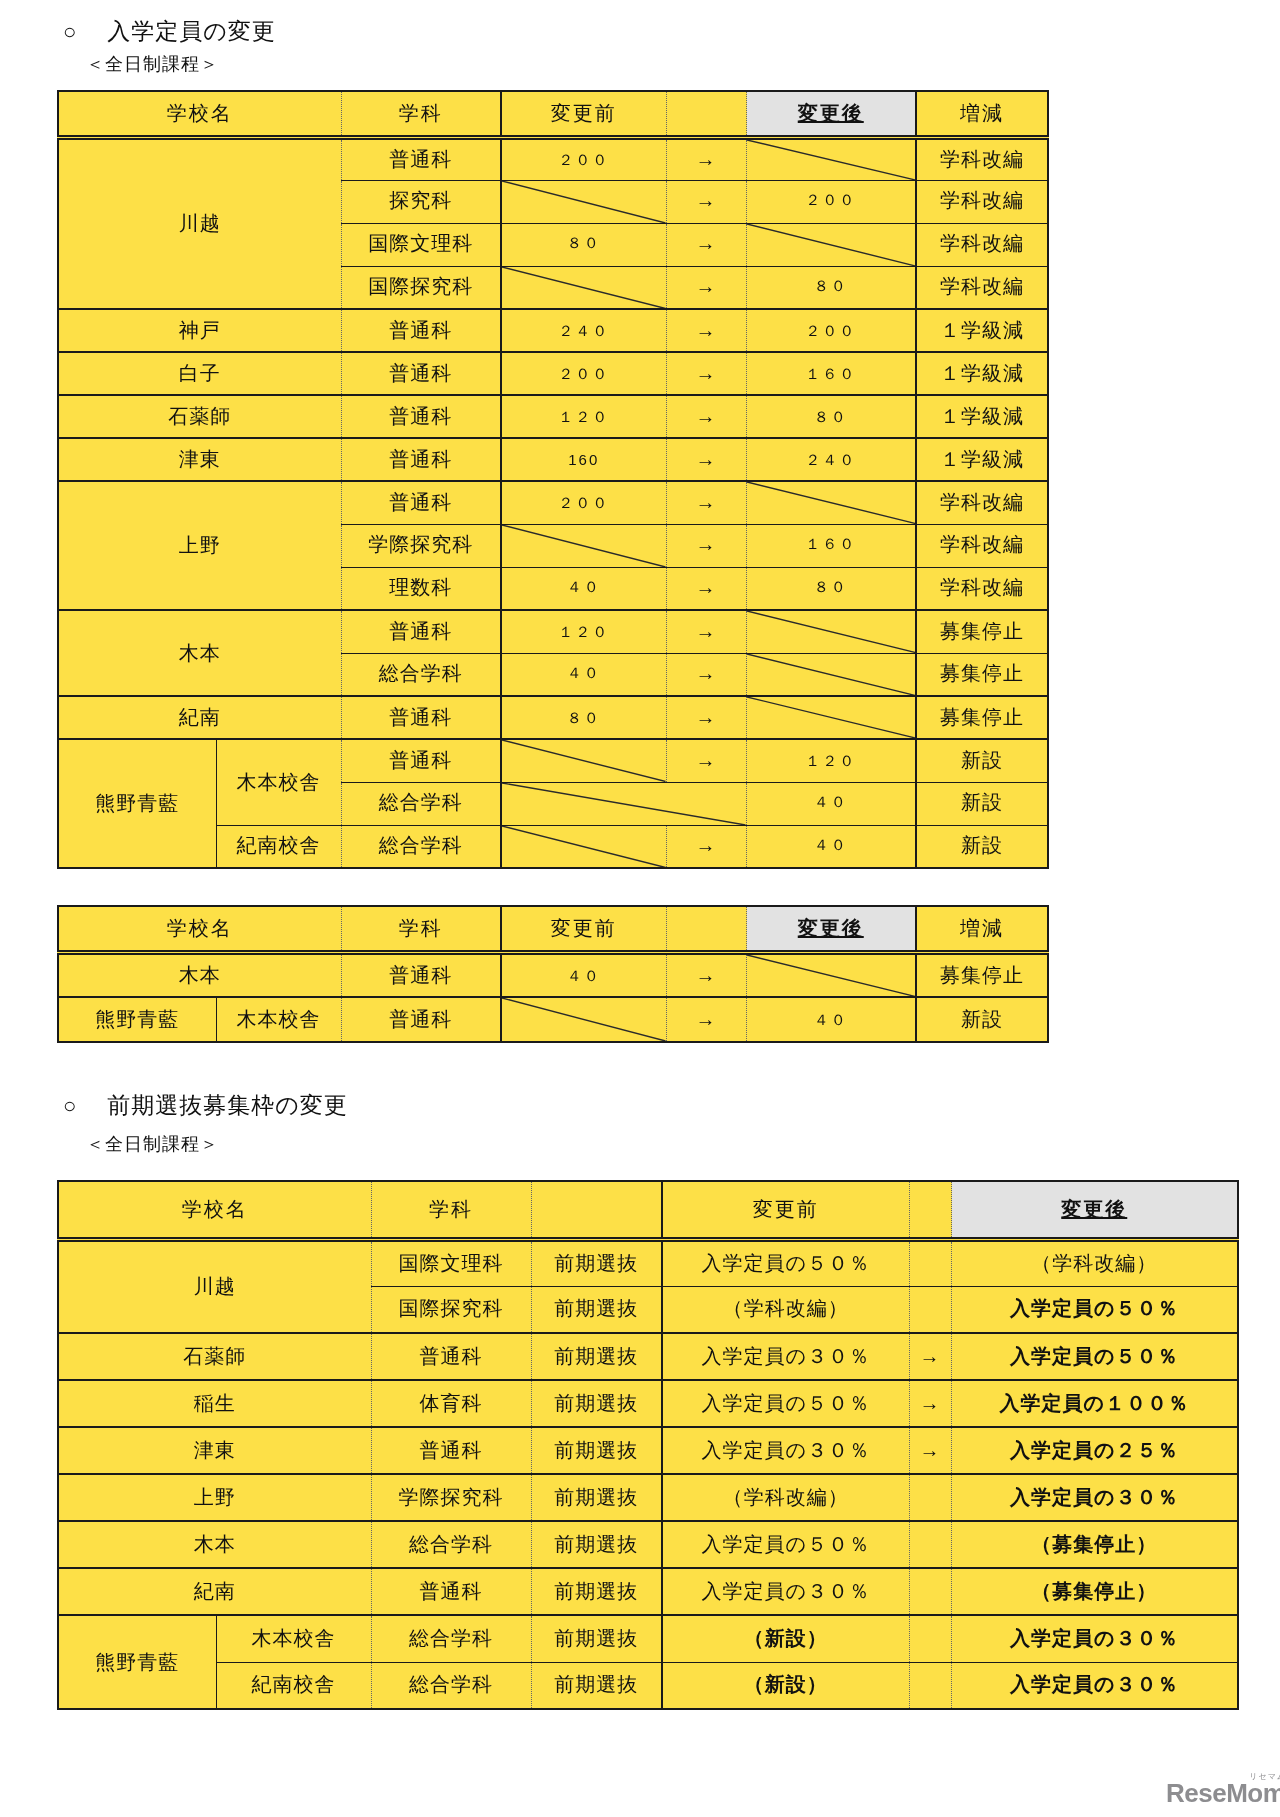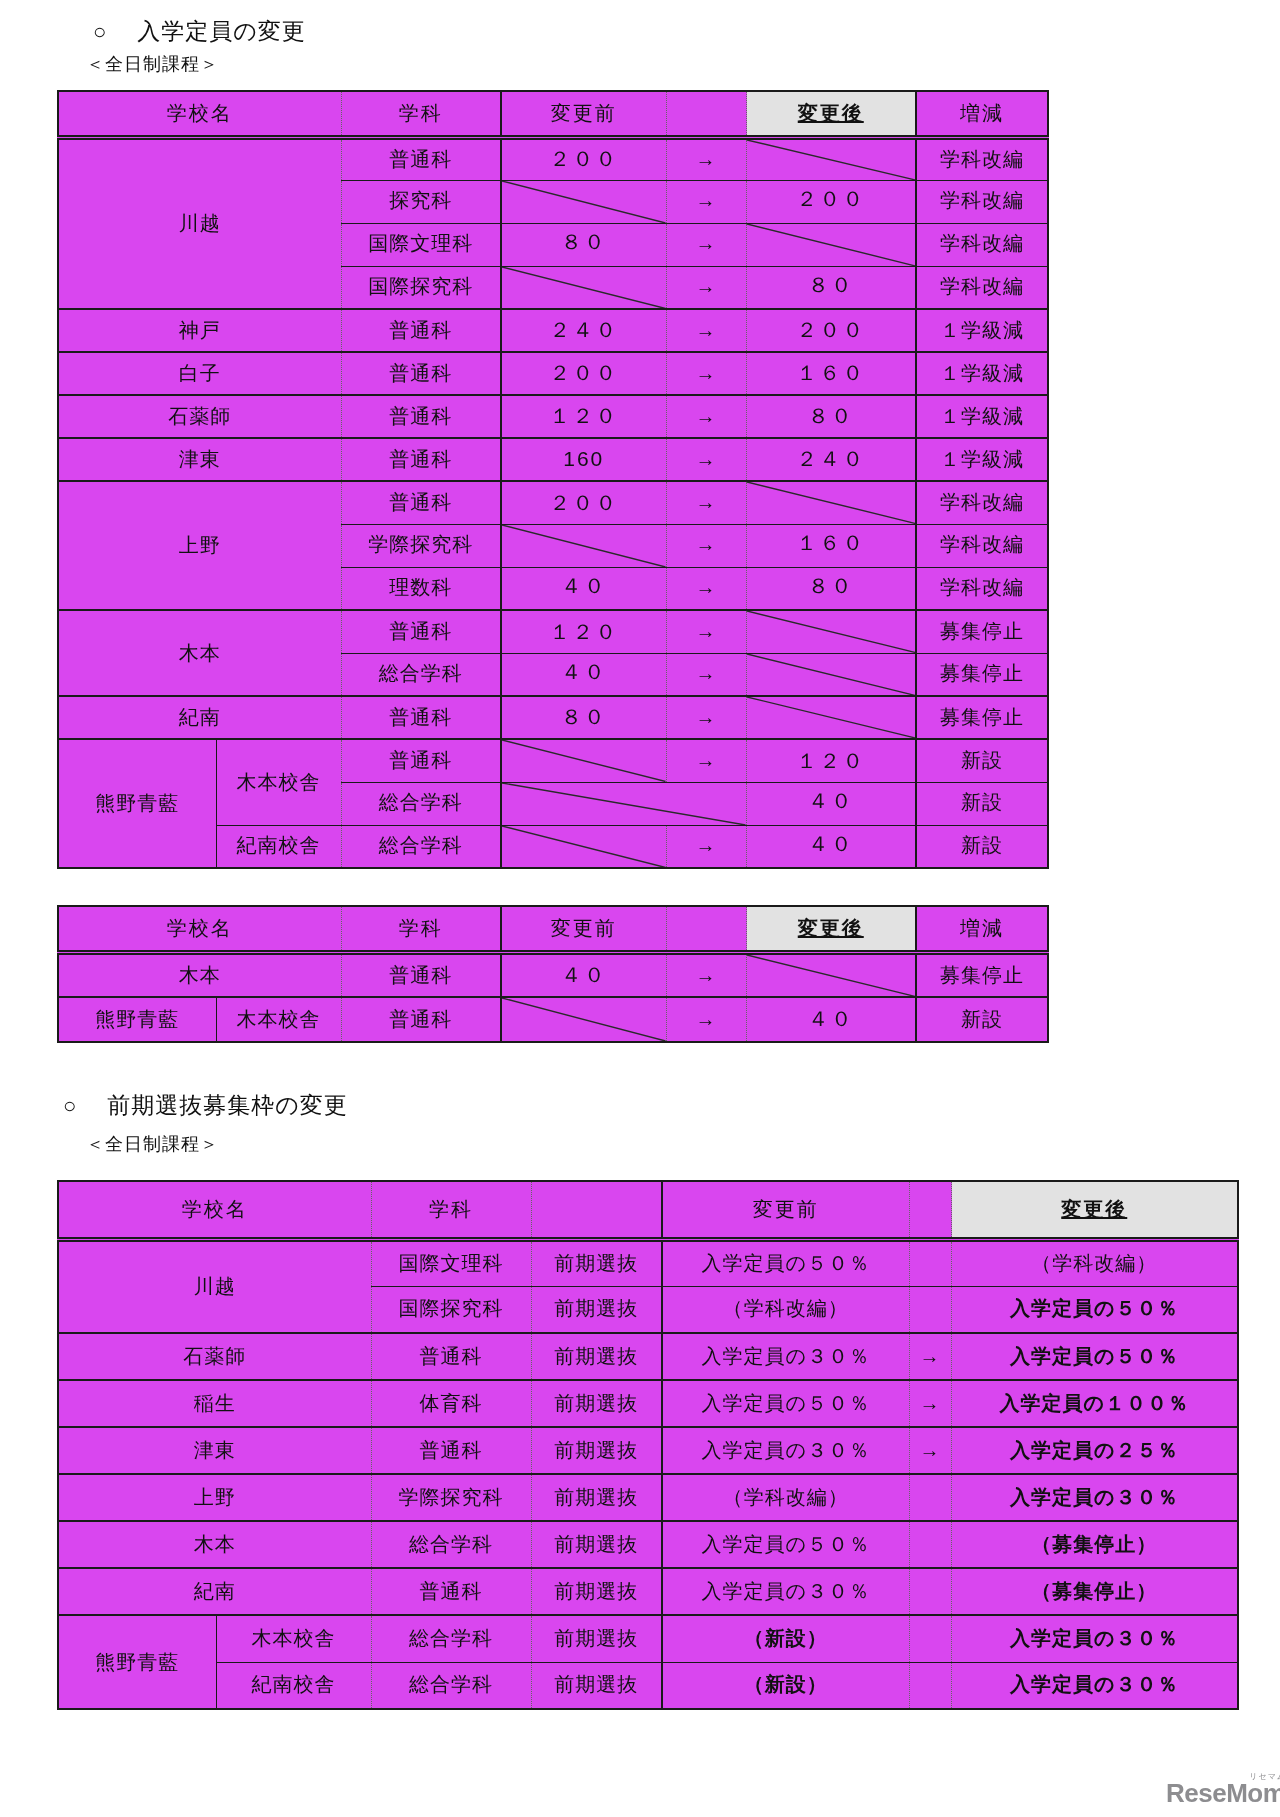--- a/index.html
+++ b/index.html
@@ -6,26 +6,26 @@
     --bc:#1a1a1a;
   }
   html,body{margin:0;padding:0;background:#fff;}
   body{font-family:"Liberation Sans","DejaVu Sans",sans-serif;color:#111;}
   .page{position:relative;width:1280px;height:1817px;background:#ffffff;overflow:hidden;}
 
   .sec-title{position:absolute;font-size:23px;letter-spacing:1px;white-space:nowrap;}
   .sec-title .bullet{display:inline-block;margin-right:30px;font-size:22px;}
   .sub-label{position:absolute;font-size:18px;letter-spacing:1px;white-space:nowrap;}
 
-  table{border-collapse:collapse;table-layout:fixed;position:absolute;background:#d946ef;}
+  table{border-collapse:collapse;table-layout:fixed;position:absolute;background:#fde047;}
   table{border:2px solid var(--bc);}
   th,td{text-align:center;vertical-align:middle;padding:0;line-height:1.15;overflow:hidden;}
   th{font-weight:400;font-size:20px;letter-spacing:2px;border-bottom:5px double var(--bc);}
   td{font-size:20px;letter-spacing:1px;}
-  td.num{font-size:21px;letter-spacing:2px;}
+  td.num{font-size:15px;letter-spacing:2px;}
   .hl{background:#e2e2e2;font-weight:700;text-decoration:underline;}
   .b{font-weight:700;}
 
   
   .bd{border-left:1px dotted #666;}
   .bs{border-left:2px solid var(--bc);margin-left:43px;}
   .bs1{border-left:1px solid var(--bc);}
 
   
   tr.rt2>td{border-top:2px solid var(--bc);}
@@ -45,21 +45,21 @@
 
   .watermark{position:absolute;left:1166px;top:1778px;color:#8d8d90;white-space:nowrap;}
   .wm-text{font-size:26px;font-weight:800;letter-spacing:-0.5px;}
   .wm-ruby{position:absolute;right:6px;top:-7px;font-size:8px;font-weight:400;letter-spacing:1px;}
 </style>
 </head>
 <body>
 
 <div class="page">
 
-  <div class="sec-title" style="left:63px;top:16px;margin-left:30px;">
+  <div class="sec-title" style="left:63px;top:16px;">
     <span class="bullet">○</span><span>入学定員の変更</span>
   </div>
   <div class="sub-label" style="left:86px;top:52px;">＜全日制課程＞</div>
 
   <table class="t-cap" style="left:57px;top:90px;width:990px;">
     <colgroup>
       <col style="width:158px">
         <col style="width:125px">
         <col style="width:160px">
         <col style="width:165px">

